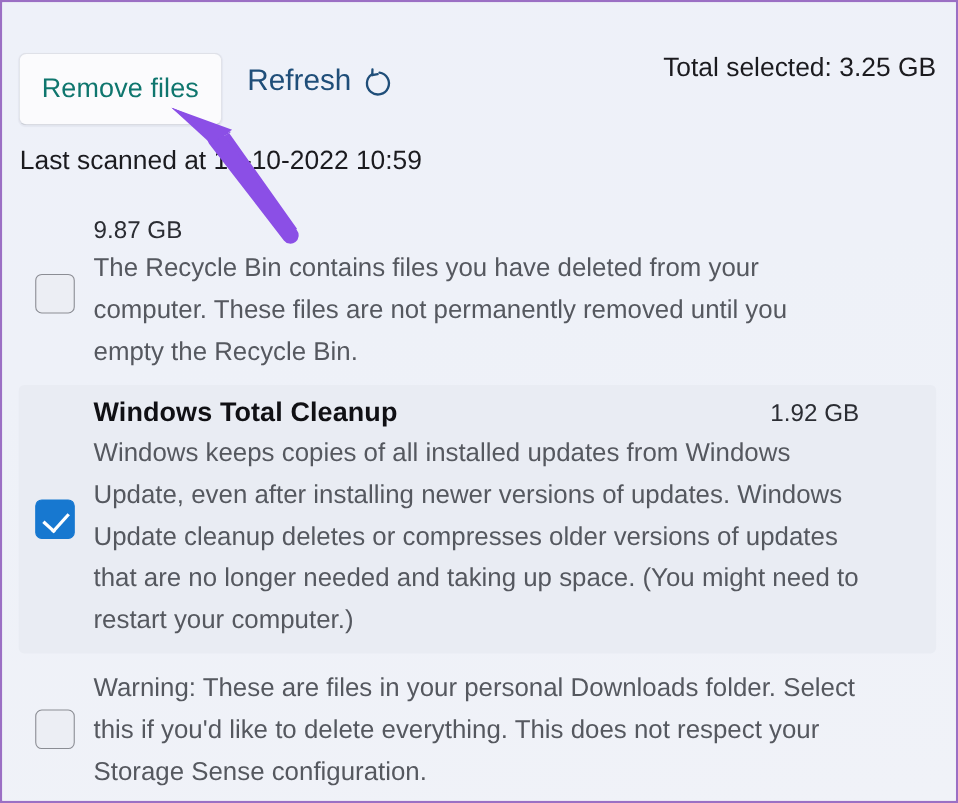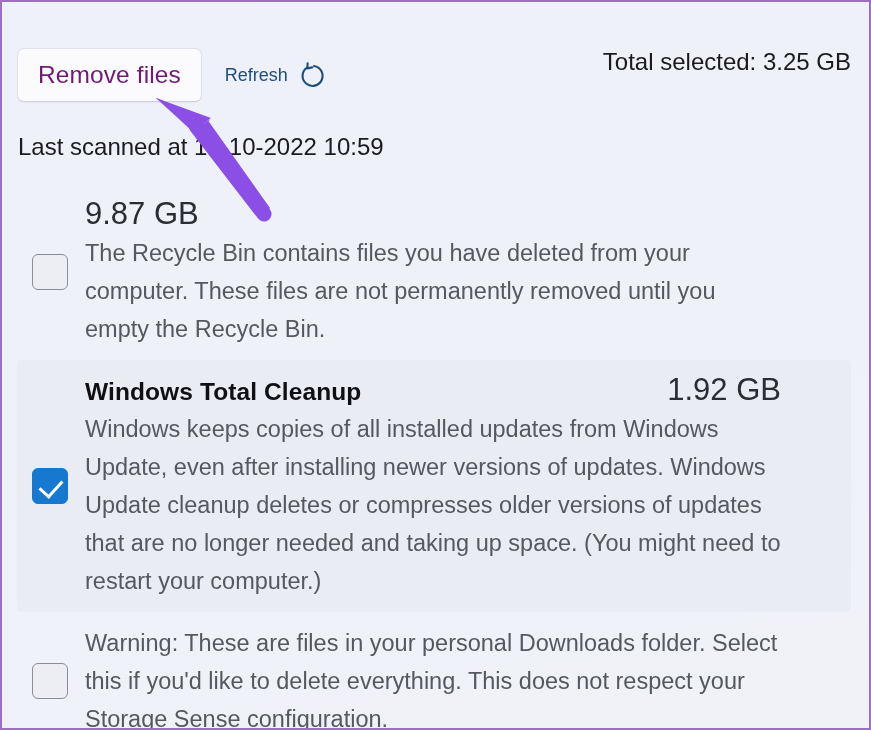--- a/index.html
+++ b/index.html
@@ -35,41 +35,40 @@
     right: 18px;
     height: 58px;
     display: flex;
     align-items: flex-start;
   }
 
   .remove-files-btn {
     display: inline-flex;
     align-items: center;
     justify-content: center;
-    height: 54px;
+    height: 66px;
     padding: 0 20px;
     background: #fbfbfd;
     border: 1px solid #dfe1e8;
     border-bottom-color: #cfd2da;
     border-radius: 7px;
     font-size: 24.5px;
-    color: #701a75;
+    color: #0f766e;
     letter-spacing: 0.1px;
     box-shadow: 0 1px 1px rgba(20,25,60,0.045);
     cursor: pointer;
     white-space: nowrap;
   }
 
   .refresh-link {
     display: inline-flex;
-    align-items: center;
     gap: 11px;
     margin-left: 23px;
     margin-top: 12px;
-    font-size: 18px;
+    font-size: 27px;
     color: #1f4e79;
     cursor: pointer;
     white-space: nowrap;
   }
   .refresh-link .label { line-height: 1; }
 
   .refresh-icon {
     display: inline-block;
     width: 30px;
     height: 30px;
@@ -170,21 +169,21 @@
 
   .row-title {
     font-size: 24.5px;
     font-weight: bold;
     color: #101014;
     letter-spacing: 0.1px;
     white-space: nowrap;
   }
 
   .row-size {
-    font-size: 31px;
+    font-size: 22px;
     color: #2b2d33;
     white-space: nowrap;
     flex: 0 0 auto;
     text-align: right;
   }
 
   .row-desc {
     font-size: 23.5px;
     line-height: 38px;
     color: #55585f;

